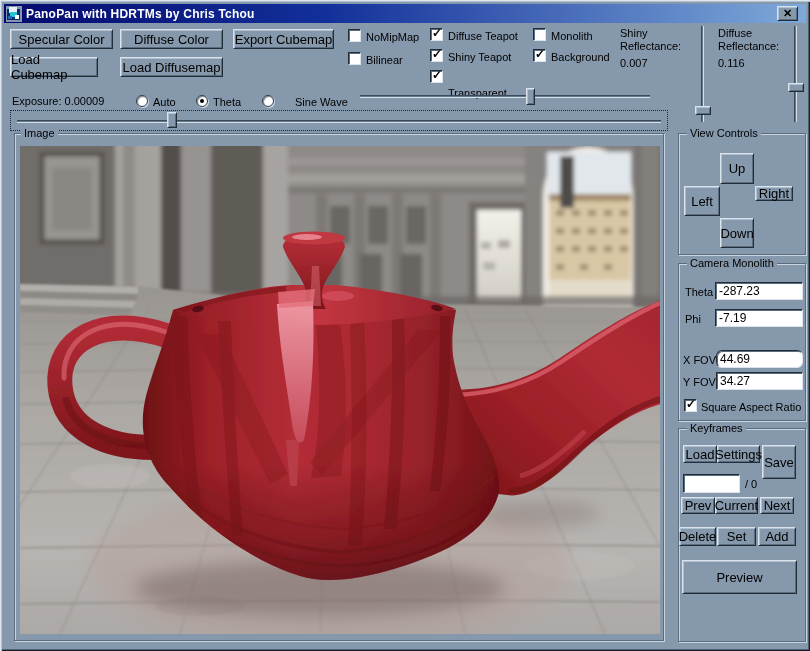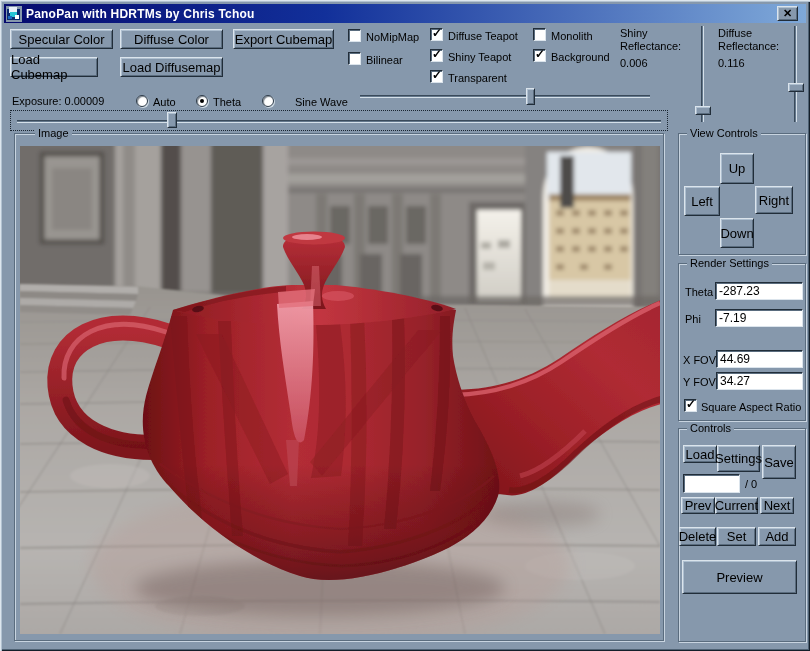--- a/index.html
+++ b/index.html
@@ -92,28 +92,28 @@
 
   <div class="abs cb" style="left:348px;top:29px;"></div>
   <span class="abs lbl" style="left:366px;top:31px;">NoMipMap</span>
   <div class="abs cb" style="left:348px;top:52px;"></div>
   <span class="abs lbl" style="left:366px;top:54px;">Bilinear</span>
   <div class="abs cb on" style="left:430px;top:28px;"></div>
   <span class="abs lbl" style="left:448px;top:30px;">Diffuse Teapot</span>
   <div class="abs cb on" style="left:430px;top:49px;"></div>
   <span class="abs lbl" style="left:448px;top:51px;">Shiny Teapot</span>
   <div class="abs cb on" style="left:430px;top:70px;"></div>
-  <span class="abs lbl" style="left:448px;top:72px;">Transparent</span>
+  <span class="abs lbl" style="left:448px;top:87px;">Transparent</span>
   <div class="abs cb" style="left:533px;top:28px;"></div>
   <span class="abs lbl" style="left:551px;top:30px;">Monolith</span>
   <div class="abs cb on" style="left:533px;top:49px;"></div>
   <span class="abs lbl" style="left:551px;top:51px;">Background</span>
 
   <div class="abs wraplbl" style="left:620px;top:27px;width:72px;">Shiny Reflectance:</div>
-  <div class="abs lbl" style="left:620px;top:57px;">0.006</div>
+  <div class="abs lbl" style="left:620px;top:57px;">0.007</div>
   <div class="abs" style="left:694px;top:26px;width:18px;height:96px;">
     <div class="track-v" style="left:7px;top:0;height:96px;"></div>
     <div class="thumb" style="left:1px;top:80px;width:16px;height:9px;"></div>
   </div>
   <div class="abs wraplbl" style="left:718px;top:27px;width:80px;">Diffuse Reflectance:</div>
   <div class="abs lbl" style="left:718px;top:57px;">0.116</div>
   <div class="abs" style="left:787px;top:26px;width:18px;height:96px;">
     <div class="track-v" style="left:7px;top:0;height:96px;"></div>
     <div class="thumb" style="left:1px;top:57px;width:16px;height:9px;"></div>
   </div>
@@ -130,21 +130,21 @@
   <span class="abs lbl" style="left:213px;top:96px;">Theta</span>
   <div class="abs rad" style="left:262px;top:95px;"></div>
   <span class="abs lbl" style="left:295px;top:96px;">Sine Wave</span>
 
   <div class="abs focusbox" style="left:10px;top:110px;width:658px;height:21px;">
     <div class="track-h" style="left:6px;top:9px;width:644px;"></div>
     <div class="thumb" style="left:156px;top:1px;width:10px;height:16px;"></div>
   </div>
 
   <div class="abs gb" style="left:14px;top:133px;width:650px;height:508px;">
-    <span class="legend" style="left:20px;">Image</span>
+    <span class="legend" style="left:6px;">Image</span>
   </div>
 
   <svg class="abs" style="left:20px;top:146px;" width="640" height="488" viewBox="0 0 640 488">
     <defs>
       <linearGradient id="gFloor" x1="0" y1="0" x2="0" y2="1">
         <stop offset="0" stop-color="#98948f"></stop>
           <stop offset=".35" stop-color="#aca8a4"></stop>
         <stop offset=".75" stop-color="#b7b4b1"></stop>
           <stop offset="1" stop-color="#aca8a5"></stop>
       </linearGradient>
@@ -357,48 +357,48 @@
   </svg>
 
   <div class="abs gb" style="left:678px;top:133px;width:128px;height:122px;">
     <span class="legend">View Controls</span>
     <div class="abs btn" style="left:41px;top:19px;width:34px;height:31px;">
         <span>Up</span>
       </div>
     <div class="abs btn" style="left:5px;top:52px;width:36px;height:30px;">
         <span>Left</span>
       </div>
-    <div class="abs btn" style="left:76px;top:52px;width:38px;height:28px;">
+    <div class="abs btn" style="left:76px;top:52px;width:38px;height:15px;">
         <span>Right</span>
       </div>
     <div class="abs btn" style="left:41px;top:84px;width:34px;height:30px;">
         <span>Down</span>
       </div>
   </div>
 
   <div class="abs gb" style="left:678px;top:263px;width:128px;height:158px;">
-    <span class="legend">Render Settings</span>
+    <span class="legend">Camera Monolith</span>
     <span class="abs lbl" style="left:6px;top:22px;">Theta</span>
     <input class="abs fld" style="left: 36px; top: 18px; width: 88px; height: 18px;" value="-287.23">
     <span class="abs lbl" style="left:6px;top:49px;">Phi</span>
     <input class="abs fld" style="left: 36px; top: 45px; width: 88px; height: 18px;" value="-7.19">
     <span class="abs lbl" style="left:4px;top:90px;text-align:center;">X FOV</span>
-    <input class="abs fld" style="left: 37px; top: 86px; width: 87px; height: 18px;" value="44.69">
+    <input class="abs fld" style="left: 37px; top: 86px; width: 87px; height: 18px; border-radius: 6px;" value="44.69">
     <span class="abs lbl" style="left:4px;top:112px;">Y FOV</span>
     <input class="abs fld" style="left: 37px; top: 108px; width: 87px; height: 18px;" value="34.27">
     <div class="abs cb on" style="left:5px;top:135px;"></div>
     <span class="abs lbl" style="left:22px;top:137px;">Square Aspect Ratio</span>
   </div>
 
   <div class="abs gb" style="left:678px;top:428px;width:128px;height:214px;">
-    <span class="legend">Controls</span>
+    <span class="legend">Keyframes</span>
     <div class="abs btn" style="left:4px;top:16px;width:34px;height:18px;">
         <span>Load</span>
       </div>
-    <div class="abs btn" style="left:38px;top:16px;width:43px;height:27px;">
+    <div class="abs btn" style="left:38px;top:16px;width:43px;height:18px;align-items:flex-end;">
         <span>Settings</span>
       </div>
     <div class="abs btn" style="left:83px;top:16px;width:34px;height:34px;">
         <span>Save</span>
       </div>
     <input class="abs fld" style="left: 4px; top: 45px; width: 57px; height: 19px;" value="">
     <span class="abs lbl" style="left:66px;top:49px;">/ 0</span>
     <div class="abs btn" style="left:2px;top:68px;width:34px;height:17px;">
         <span>Prev</span>
       </div>

